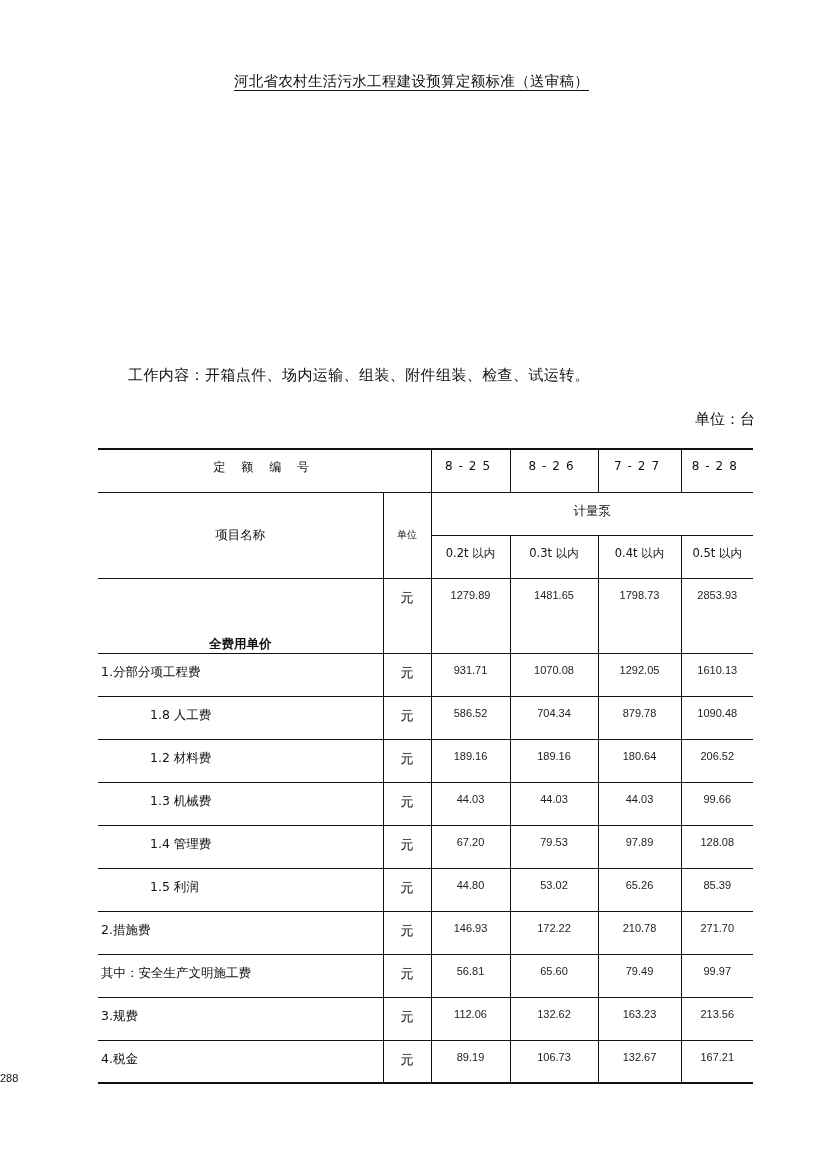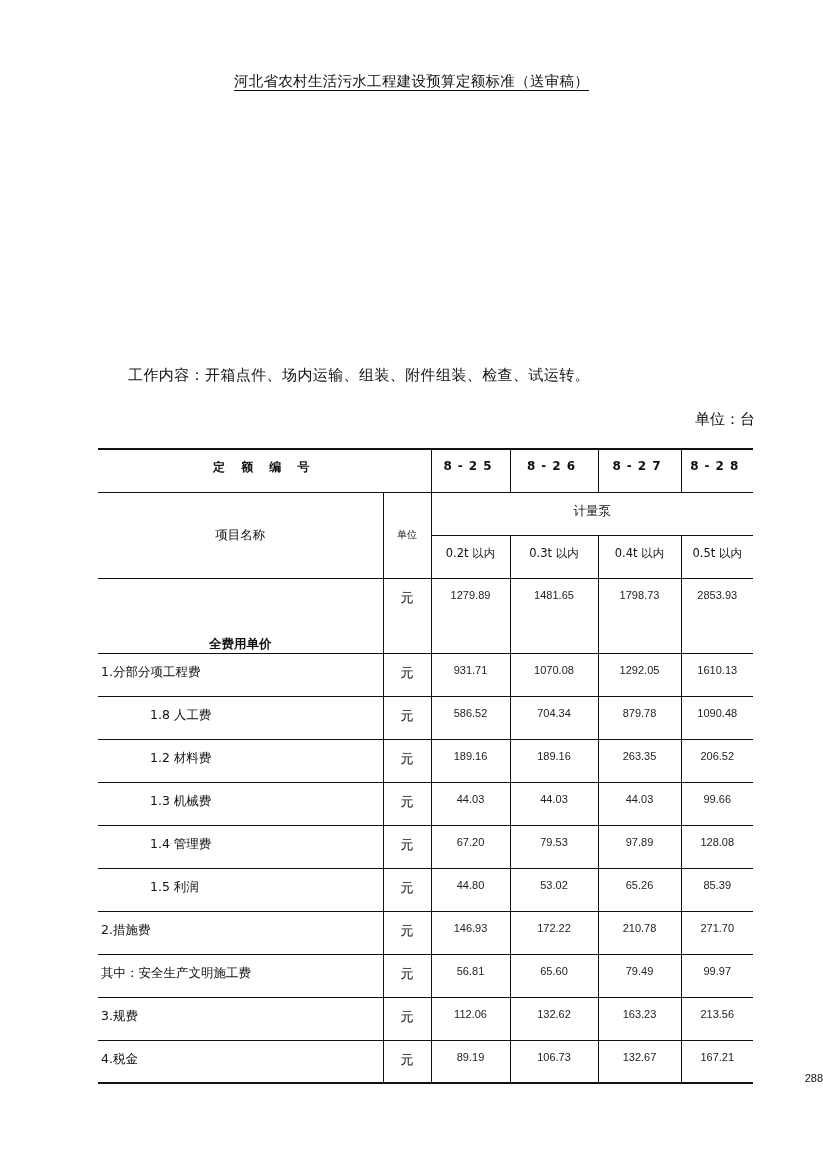--- a/index.html
+++ b/index.html
@@ -11,34 +11,34 @@
   .work-content { position:absolute; left:128px; top:366px; font-size:15px; letter-spacing:0.4px; }
   .unit-note { position:absolute; left:695px; top:410px; font-size:15px; }
   .quota-table { position:absolute; left:98px; top:448px; border-collapse:collapse;
                  table-layout:fixed; font-size:11.5px; }
   .quota-table td { border:1px solid #111; text-align:center; vertical-align:top; padding:0; }
   .quota-table tr:first-child td { border-top:2.5px solid #111; }
   .quota-table td:first-child { border-left:none; }
   .quota-table td.last-col { border-right:none; }
   .quota-table tr.last-row td { border-bottom:2px solid #111; }
   .cell { padding-top:10px; }
-  .hdr-code { height:43px;font-weight:bold; }
+  .hdr-code { height:43px; }
   .hdr-code .cell { padding-top:9px; letter-spacing:6px; font-size:12px; }
   .hdr-sub1 { height:43px; }
   .hdr-sub2 { height:43px; }
   .mid { vertical-align:middle !important; }
   .data-row { height:43px; }
   .name-cell { text-align:left !important; font-size:12.5px; }
   .name-cell .cell { padding-left:3px; }
   .name-cell.indent .cell { padding-left:52px; }
   .name-cell.bold { text-align:center !important; font-weight:bold; }
   .name-cell.bold .cell { padding-left:0;margin-top:47px; }
   .unit-cell { font-size:13px; }
   .num { font-family: Liberation Sans, sans-serif; font-size:11px; color:#222; }
-  .page-number { position:absolute; left:0; width:823px; top:1072px; text-align:right;
+  .page-number { position:absolute; left:0; width:823px; top:1072px; text-align:left;
                  font-size:11px; font-family: "Liberation Sans", sans-serif; }
 </style>
 </head>
 <body>
 
 <div class="doc-title">
   <span>河北省农村生活污水工程建设预算定额标准（送审稿）</span>
 </div>
 
 <div class="work-content">工作内容：开箱点件、场内运输、组装、附件组装、检查、试运转。</div>
@@ -59,21 +59,21 @@
     <td colspan="2">
       <div class="cell">定 额 编 号</div>
     </td>
     <td>
           <div class="cell">8-25</div>
         </td>
     <td>
           <div class="cell">8-26</div>
         </td>
     <td>
-          <div class="cell">8-27</div>
+          <div class="cell">7-27</div>
         </td>
     <td class="last-col">
           <div class="cell">8-28</div>
         </td>
   </tr>
   <tr class="hdr-sub1">
     <td rowspan="2" class="mid" style="font-size:12.5px">
       <span>项目名称</span>
     </td>
     <td rowspan="2" class="mid" style="font-size:10px">
@@ -165,21 +165,21 @@
     <td class="unit-cell">
           <div class="cell">元</div>
         </td>
     <td class="num">
           <div class="cell">189.16</div>
         </td>
     <td class="num">
           <div class="cell">189.16</div>
         </td>
     <td class="num">
-          <div class="cell">263.35</div>
+          <div class="cell">180.64</div>
         </td>
     <td class="num last-col">
           <div class="cell">206.52</div>
         </td>
   </tr>
   <tr class="data-row">
     <td class="name-cell indent">
           <div class="cell">1.3 机械费</div>
         </td>
     <td class="unit-cell">

